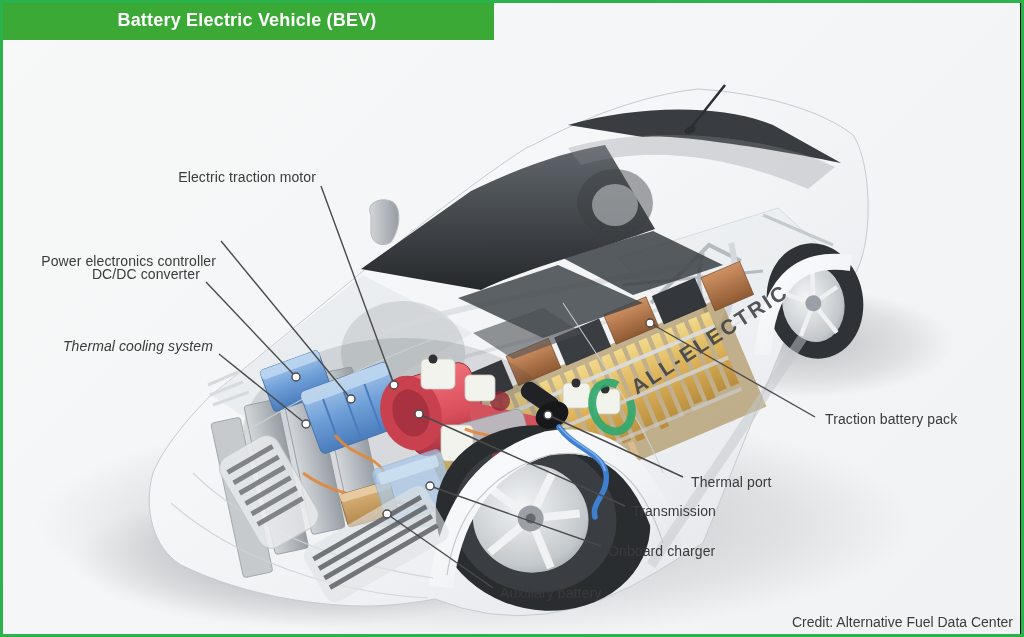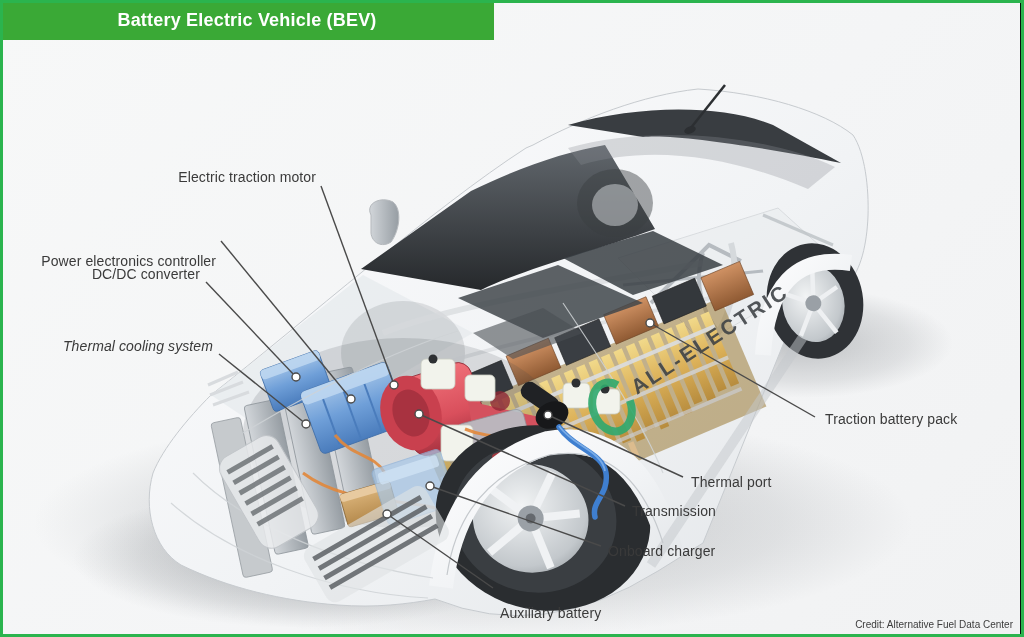--- a/index.html
+++ b/index.html
@@ -17,21 +17,21 @@
     display:flex;align-items:center;justify-content:center;
   }
   .header-bar .title{color:#ffffff;font-size:18px;font-weight:bold;letter-spacing:.2px;}
   .art{position:absolute;left:0;top:0;width:1018px;height:631px;}
   #leader-svg{position:absolute;left:0;top:0;width:1018px;height:631px;pointer-events:none;}
   .callout{
     position:absolute;white-space:nowrap;font-size:14px;color:var(--label_text,#3A3A3A);
     transform:translateY(-50%);letter-spacing:.1px;
   }
   .credit{
-    position:absolute;right:8px;bottom:4px;font-size:10px;color:#3c3c3c;
+    position:absolute;right:8px;bottom:4px;font-size:14px;color:#3c3c3c;
   }
 </style>
 </head>
 <body>
 
 <div class="frame">
 
   <svg class="art" viewBox="0 0 1018 631">
     <defs>
       <linearGradient id="bodyGrad" x1="0" y1="0" x2="1" y2="1">
@@ -352,21 +352,21 @@
 
   <div id="callout-layer">
       <div class="callout" style="top: 174px; right: 705px;">Electric traction motor</div>
       <div class="callout" style="top: 230px; right: 805px; margin-top: 28px;">Power electronics controller</div>
       <div class="callout" style="top: 271px; right: 821px; margin-left: 40px;">DC/DC converter</div>
       <div class="callout" style="top: 343px; right: 808px; font-style: italic;">Thermal cooling system</div>
       <div class="callout" style="top: 416px; left: 822px;">Traction battery pack</div>
       <div class="callout" style="top: 479px; left: 688px;">Thermal port</div>
       <div class="callout" style="top: 508px; left: 629px;">Transmission</div>
       <div class="callout" style="top: 548px; left: 605px;">Onboard charger</div>
-      <div class="callout" style="top: 610px; left: 497px;">Auxiliary battery</div>
+      <div class="callout" style="top: 590px; left: 497px;">Auxiliary battery</div>
     </div>
 
   <div class="header-bar">
     <span class="title">Battery Electric Vehicle (BEV)</span>
   </div>
 
   <div class="edge-top-black"></div>
   <div class="edge-right-black"></div>
 
   <div class="credit">Credit: Alternative Fuel Data Center</div>

